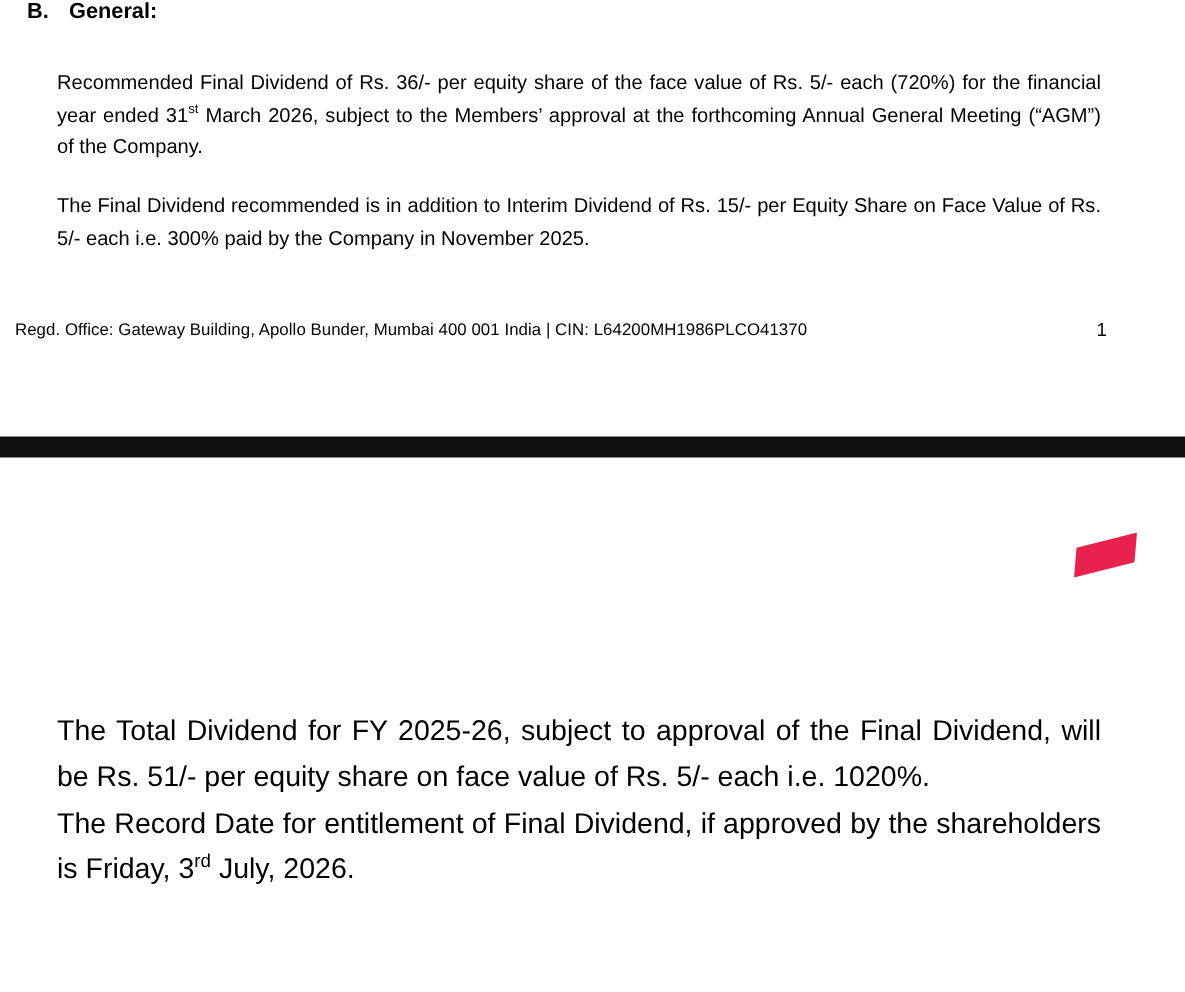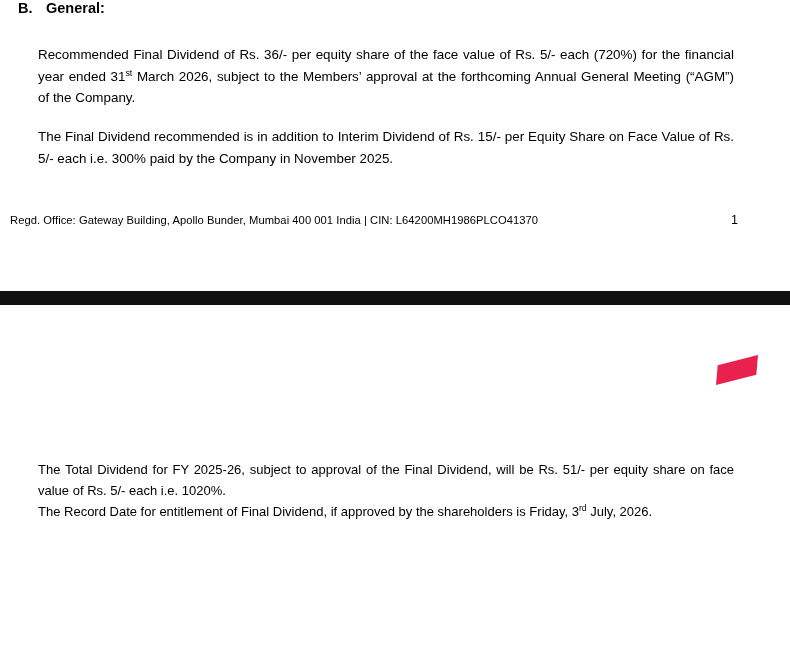--- a/index.html
+++ b/index.html
@@ -112,23 +112,23 @@
     top: 0;
     width: 42px;
     height: 30px;
     background: #e8214f;
     clip-path: polygon(4% 34%, 100% 0%, 96% 66%, 0% 100%);
   }
 
   .page-two-body {
     position: absolute;
     left: 38px;
-    top: 154px;
+    top: 168px;
     width: 696px;
-    font-size: 13px;
+    font-size: 19px;
     line-height: 1.62;
     text-align: justify;
     text-justify: inter-word;
   }
   .page-two-body p {
     margin: 0;
   }
   .page-two-body p + p {
   }
 </style>

